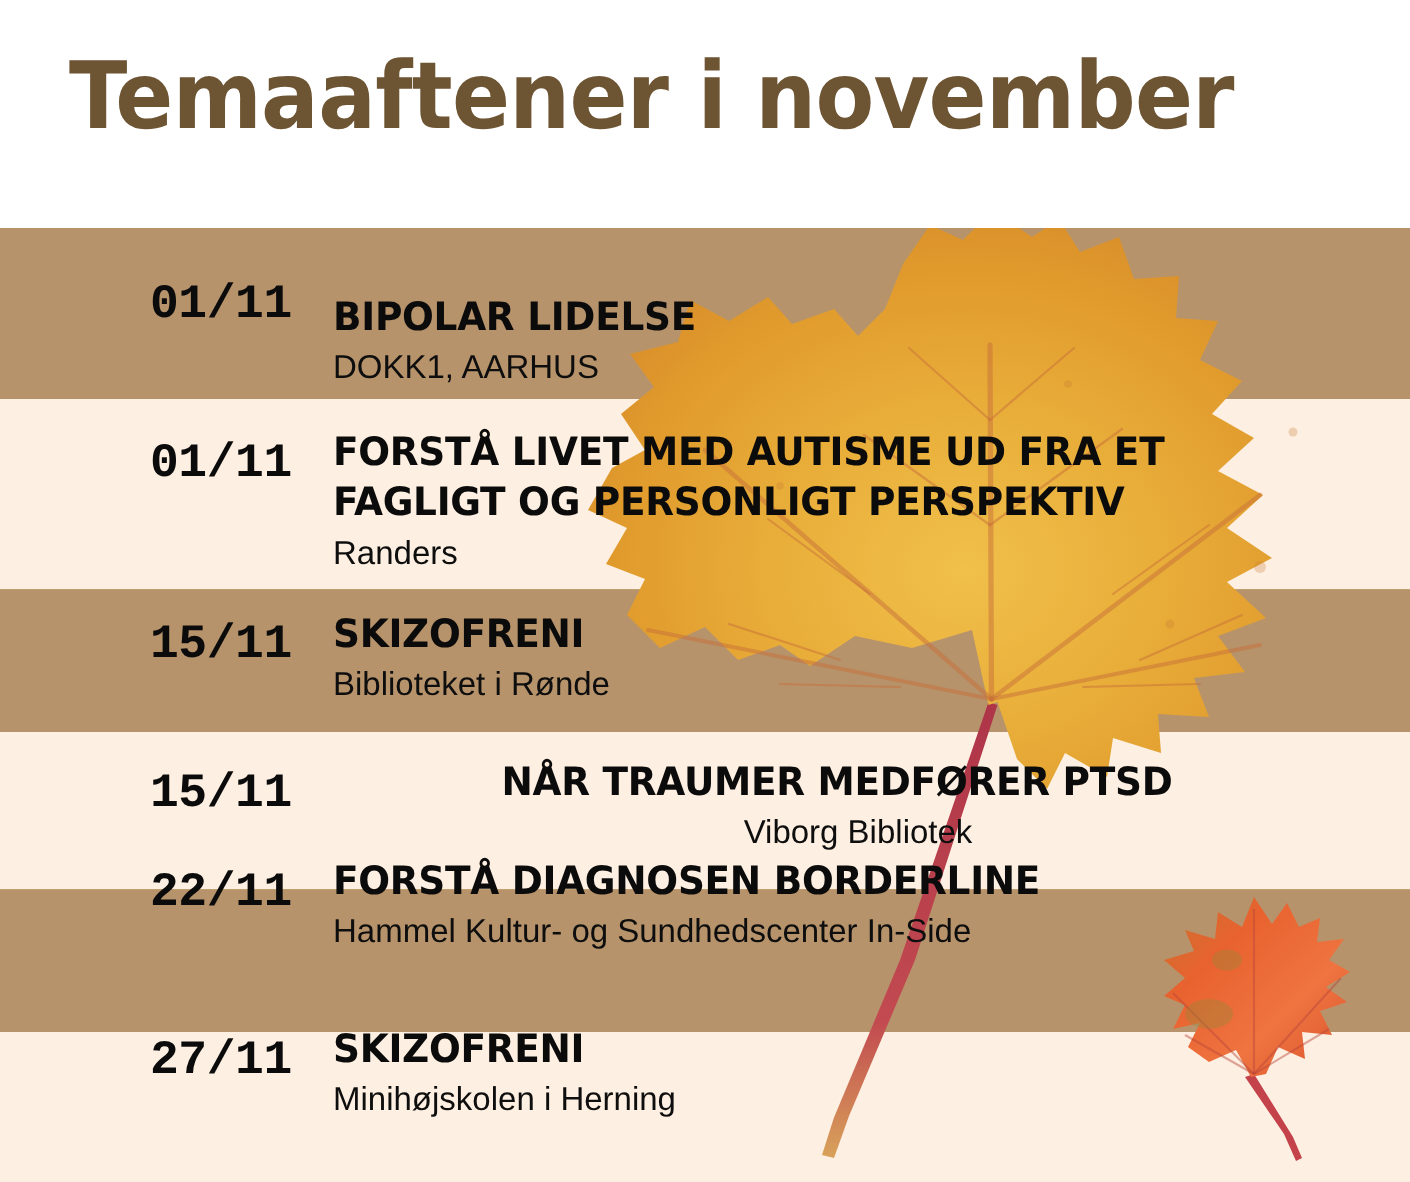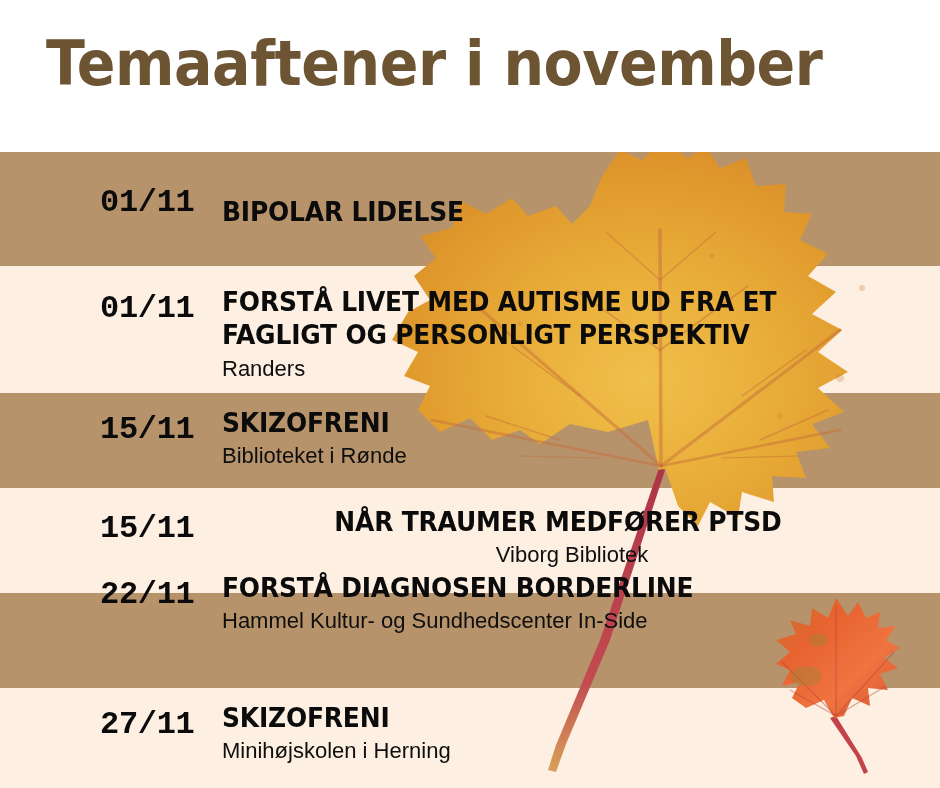--- a/index.html
+++ b/index.html
@@ -221,20 +221,21 @@
   <div id="header">
     <div id="poster-title">Temaaftener i november</div>
   </div>
 
   <div id="text-layer">
 
     <div class="entry" style="top:152px;height:114px;">
       <div class="entry-date" style="top:32px;">01/11</div>
       <div class="entry-body" style="top:16px;margin-top:28px;">
         <div class="entry-title">BIPOLAR LIDELSE</div>
+        <div class="entry-venue">DOKK1, AARHUS</div>
       </div>
     </div>
 
     <div class="entry" style="top:266px;height:127px;">
       <div class="entry-date" style="top:24px;">01/11</div>
       <div class="entry-body" style="top:20px;">
         <div class="entry-title">FORSTÅ LIVET MED AUTISME UD FRA ET</div>
         <div class="entry-title">FAGLIGT OG PERSONLIGT PERSPEKTIV</div>
         <div class="entry-venue">Randers</div>
       </div>
@@ -257,21 +258,21 @@
     </div>
 
     <div class="entry" style="top:558px;height:95px;">
       <div class="entry-date" style="top:18px;">22/11</div>
       <div class="entry-body" style="top:14px;">
         <div class="entry-title">FORSTÅ DIAGNOSEN BORDERLINE</div>
         <div class="entry-venue">Hammel Kultur- og Sundhedscenter In-Side</div>
       </div>
     </div>
 
-    <div class="entry" style="top:688px;height:100px;">
+    <div class="entry" style="top:670px;height:100px;">
       <div class="entry-date" style="top:18px;">27/11</div>
       <div class="entry-body" style="top:14px;">
         <div class="entry-title">SKIZOFRENI</div>
         <div class="entry-venue">Minihøjskolen i Herning</div>
       </div>
     </div>
 
   </div>
 </div>
 

